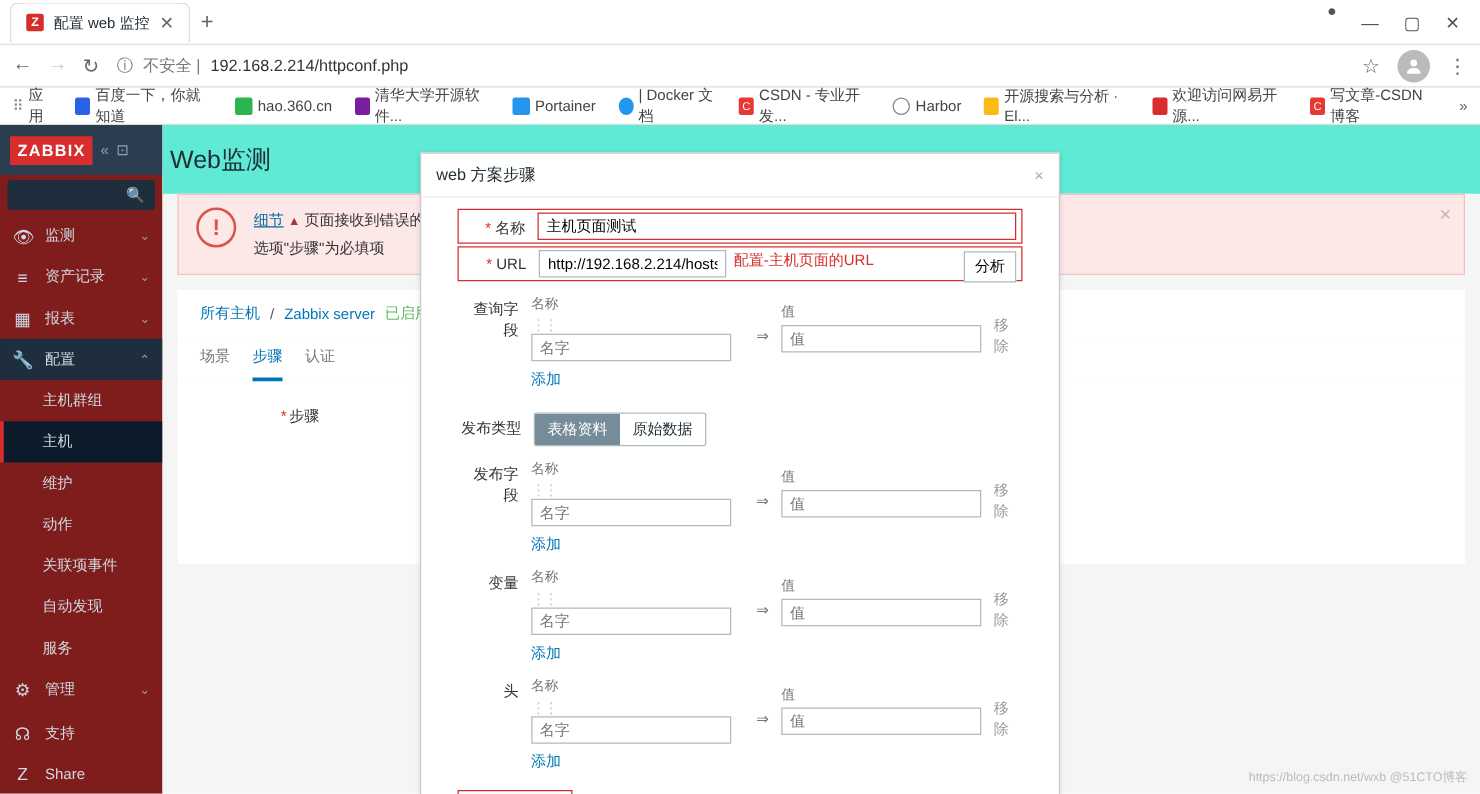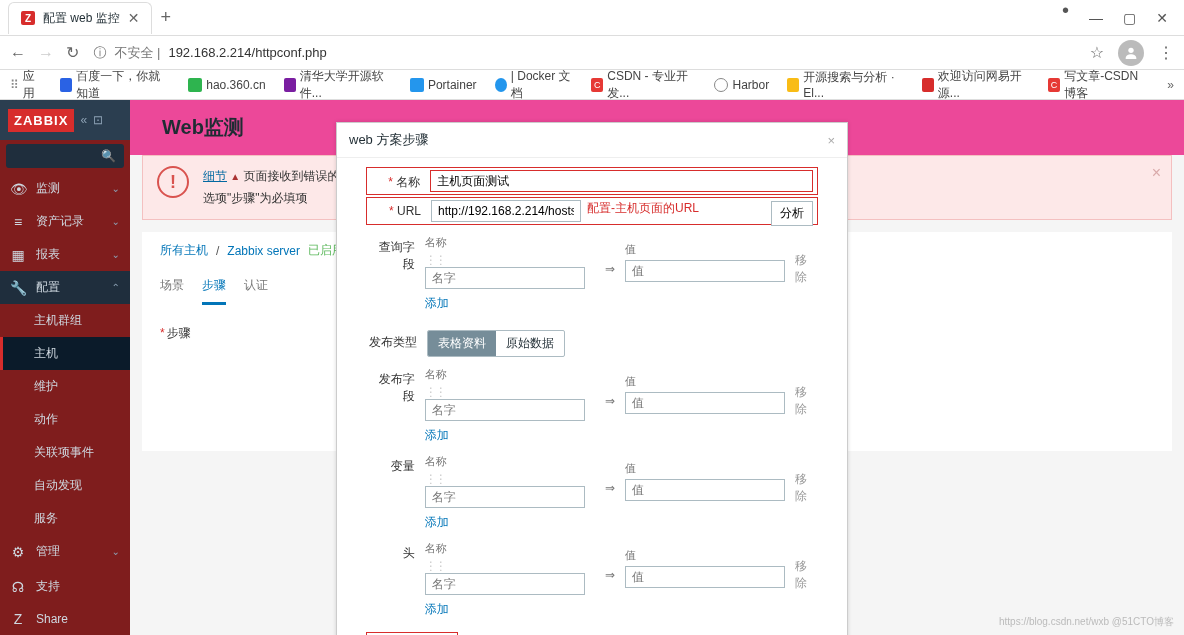--- a/index.html
+++ b/index.html
@@ -26,35 +26,35 @@
 .logo-toggle{color:#8ca0b3;font-size:12px}
 .search-box{margin:4px 6px;background:#1f2e3d;border-radius:3px;height:24px;display:flex;align-items:center;justify-content:flex-end;padding:0 8px;color:#8ca0b3}
 .nav-item{display:flex;align-items:center;padding:8px 10px;gap:10px;color:#cfd8e0;cursor:pointer}
 .nav-item.expanded{background:#1f2e3d}
 .nav-item .chev{margin-left:auto;font-size:10px;color:#8ca0b3}
 .nav-icon{width:16px;text-align:center;font-size:14px}
 .sub-item{padding:8px 10px 8px 34px;color:#cfd8e0;cursor:pointer}
 .sub-item.active{background:#0b1b2a;border-left:3px solid #d72d2c;padding-left:31px}
 .sidebar-spacer{flex:1}
 .main{flex:1;background:#f5f5f5;position:relative;overflow:hidden}
-.page-title{padding:14px 32px;font-size:20px;font-weight:bold;background:#ec4899}
+.page-title{padding:14px 6px;font-size:20px;font-weight:normal;background:#5eead4}
 .alert-box{margin:0 12px 12px 12px;background:#fde8e8;border:1px solid #f4c0c0;padding:10px 14px;display:flex;gap:14px;align-items:flex-start;position:relative}
 .alert-icon{width:32px;height:32px;border:2px solid #d9534f;border-radius:50%;display:flex;align-items:center;justify-content:center;color:#d9534f;font-size:18px;font-weight:bold}
 .alert-text{color:#333;line-height:1.8;font-size:12px}
 .alert-text a{color:#0369a1;text-decoration:underline}
 .alert-close{position:absolute;right:10px;top:8px;color:#d9a9a9;font-size:16px}
 .breadcrumb{padding:10px 18px;font-size:12px;color:#555;display:flex;align-items:center;gap:8px;background:#fff;margin:0 12px}
 .breadcrumb a{color:#0275b8}
 .enabled-badge{color:#5cb85c}
 .zbx-badge{background:#5cb85c;color:#fff;padding:2px 6px;border-radius:2px;font-size:10px}
 .tabs{padding:0 18px;display:flex;gap:18px;font-size:12px;background:#fff;margin:0 12px}
 .tab-link{padding:8px 0;color:#777;cursor:pointer}
 .tab-link.active{color:#0275b8;border-bottom:3px solid #0275b8}
 .form-area{padding:20px 18px;background:#fff;margin:0 12px}
-.field-label{text-align:left;color:#333;font-size:12px}
+.field-label{text-align:center;color:#333;font-size:12px}
 .field-label .req{color:#d72d2c;margin-right:2px}
 .add-link{color:#0275b8;font-size:12px;margin-top:6px;display:block}
 .add-btn{background:#0275b8;color:#fff;border:none;padding:6px 14px;border-radius:2px;font-size:12px;cursor:pointer}
 .footer-text{position:absolute;bottom:4px;left:0;right:0;text-align:center;color:#999;font-size:11px}
 .footer-text a{color:#0275b8}
 .watermark{position:absolute;bottom:6px;right:10px;font-size:10px;color:#bbb}
 
 .modal{position:absolute;left:336px;top:122px;width:512px;background:#fff;border:1px solid #ccc;box-shadow:0 0 4px rgba(0,0,0,.15);z-index:100;font-size:12px}
 .modal-header{padding:8px 12px;font-weight:normal;font-size:13px;display:flex;justify-content:space-between;align-items:center;border-bottom:1px solid #eee}
 .modal-body{padding:10px 30px}

